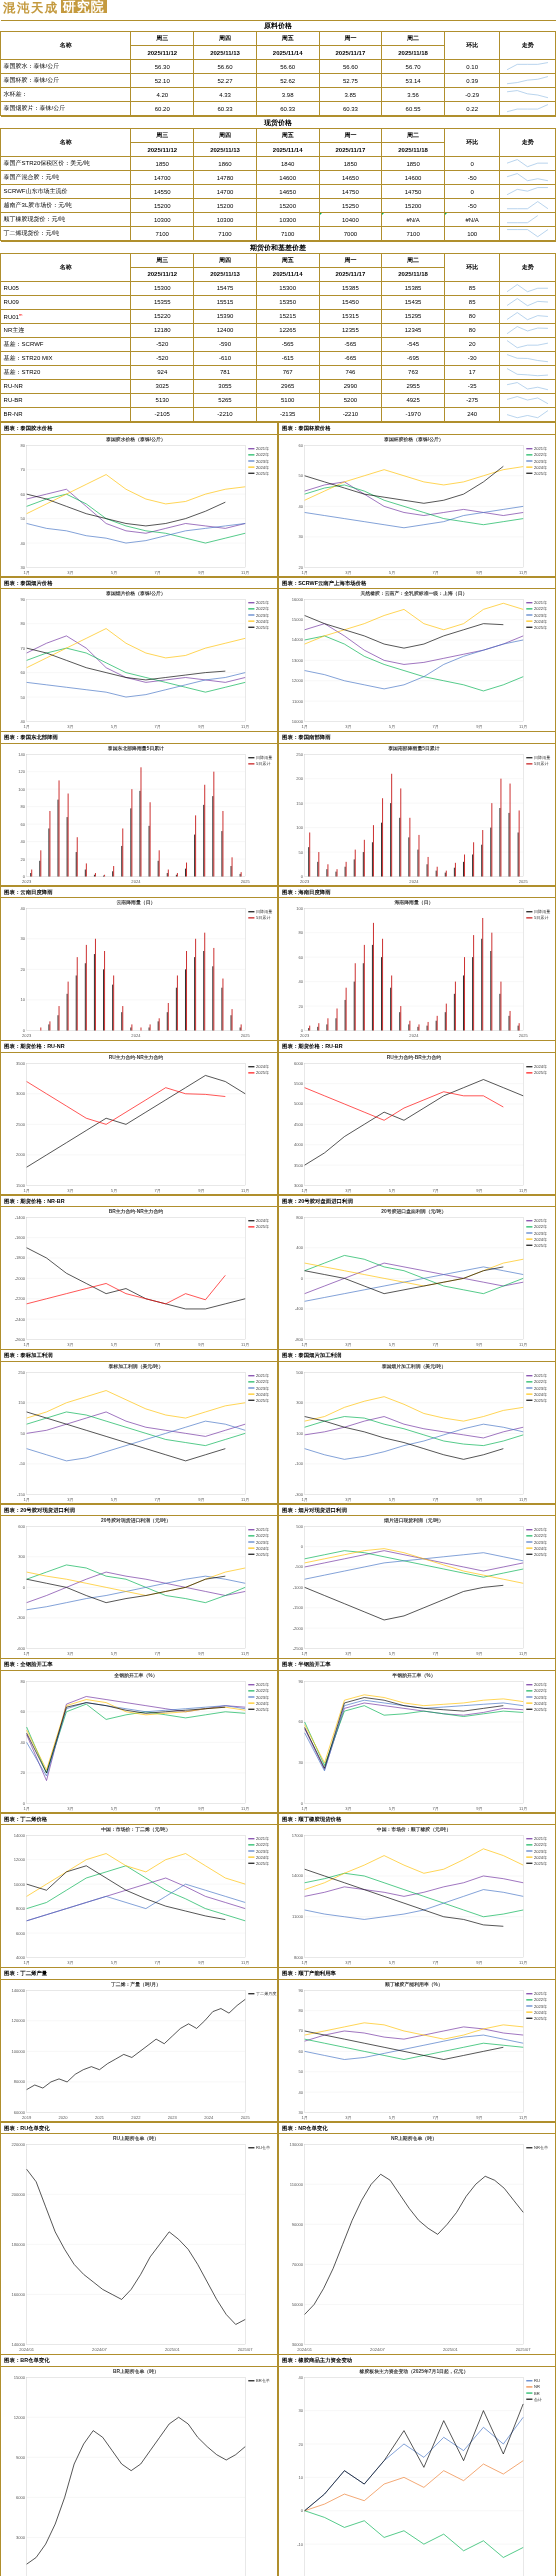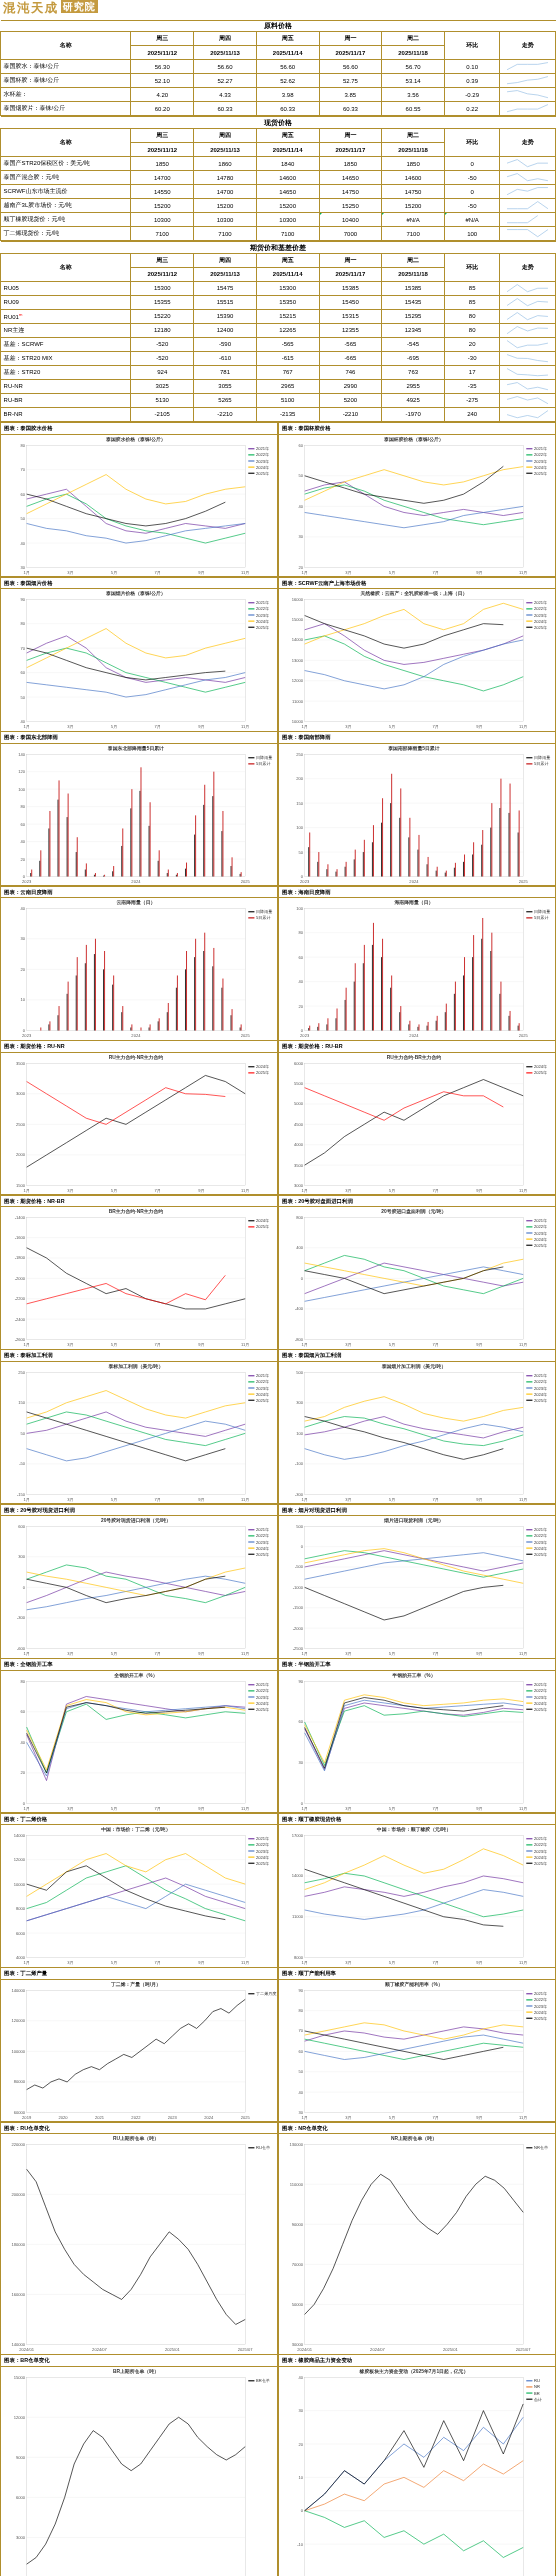--- a/index.html
+++ b/index.html
@@ -1,20 +1,20 @@
 <!DOCTYPE html>
 <html style="font-size:8.2px"><head>
 <meta charset="utf-8">
 <style>
   html,body{margin:0;padding:0;background:#ffffff;}
   body{width:556px;font-family:"Liberation Sans","DejaVu Sans",sans-serif;color:#000;}
   
   .logo-bar{height:19.6px;display:flex;align-items:flex-start;padding-left:3.1px;gap:2.1px;}
   .logo-brand{font-family:"DejaVu Serif","Liberation Serif",serif;font-weight:bold;font-size:12.4px;color:#c49a3f;letter-spacing:1.5px;}
-  .logo-box{background:#c49a3f;color:#fff;font-weight:bold;font-size:10px;padding:0 2.1px;line-height:13.4px;letter-spacing:1px;}
+  .logo-box{background:#c49a3f;color:#fff;font-weight:bold;font-size:13px;padding:0 2.1px;line-height:13.4px;letter-spacing:1px;}
   
   table.rpt{width:100%;border-collapse:collapse;table-layout:fixed;}
   table.rpt td,table.rpt th{border:0.5px solid #b08f2d;font-size:6px;height:13px;padding:0;overflow:hidden;white-space:nowrap;}
   table.rpt .ttl{font-size:7px;font-weight:bold;text-align:center;height:10.8px;border-top:1px solid #b08f2d;border-bottom:1px solid #b08f2d;border-left:none;border-right:none;}
   table.rpt th{font-weight:bold;text-align:center;}
   table.rpt td.name{text-align:left;padding-left:2.6px;}
   table.rpt td.val{text-align:center;position:relative;}
   table.rpt td.flag::before{content:"";position:absolute;top:0;left:0;border-top:2.6px solid #00B050;border-right:2.6px solid transparent;}
   table.rpt td.spark{text-align:center;vertical-align:middle;}
   sup.sup-red{color:#ff0000;font-size:4.1px;}

